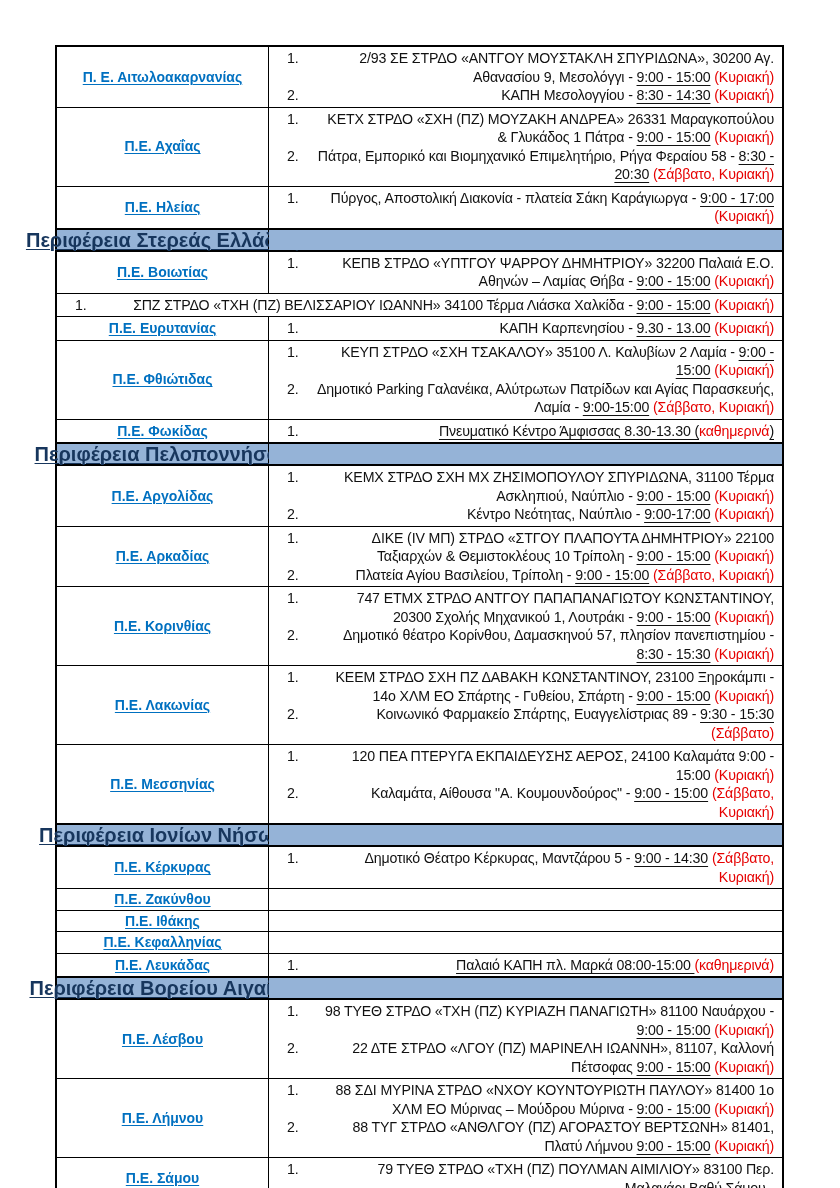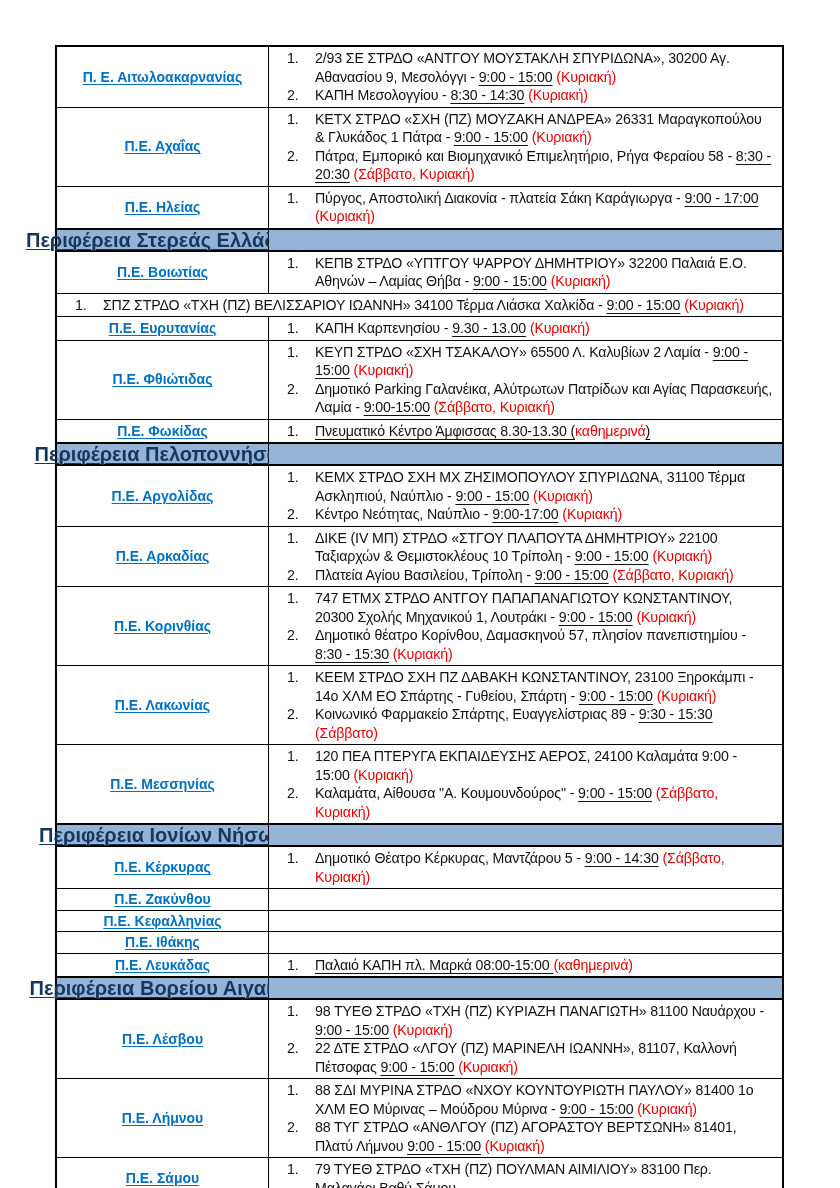--- a/index.html
+++ b/index.html
@@ -69,21 +69,21 @@
     align-items: flex-start;
     font-size: 14.2px;
     line-height: 18.5px;
     color: var(--body, #111);
     letter-spacing: -0.15px;
   }
   .num {
     flex: 0 0 28px;
     width: 28px;
   }
-  .txt { flex: 1 1 auto; }
+  .txt { flex: 1 1 auto; text-align: right; }
   .seg { color: var(--body, #111); }
   .seg.u {
     text-decoration: underline;
     text-decoration-thickness: 1.4px;
     text-underline-offset: 2.5px;
   }
   .seg.r { color: var(--red, #E60000); }
   .seg.ru {
     color: var(--red, #E60000);
     text-decoration-thickness: 1.4px;
@@ -171,21 +171,21 @@
         </div>
       </div>
     </div>
     <div class="row">
       <div class="cell left">
         <span class="region">Π.Ε. Φθιώτιδας</span>
       </div>
       <div class="cell right">
         <div class="item">
           <span class="num">1.</span>
-          <span class="txt"><span class="seg">ΚΕΥΠ ΣΤΡΔΟ «ΣΧΗ ΤΣΑΚΑΛΟΥ» 65500 Λ. Καλυβίων 2 Λαμία - </span><span class="seg u">9:00 - 15:00</span><span class="seg"> </span><span class="seg r">(Κυριακή)</span></span>
+          <span class="txt"><span class="seg">ΚΕΥΠ ΣΤΡΔΟ «ΣΧΗ ΤΣΑΚΑΛΟΥ» 35100 Λ. Καλυβίων 2 Λαμία - </span><span class="seg u">9:00 - 15:00</span><span class="seg"> </span><span class="seg r">(Κυριακή)</span></span>
         </div>
         <div class="item">
           <span class="num">2.</span>
           <span class="txt"><span class="seg">Δημοτικό Parking Γαλανέικα, Αλύτρωτων Πατρίδων και Αγίας Παρασκευής, Λαμία - </span><span class="seg u">9:00-15:00</span><span class="seg"> </span><span class="seg r">(Σάββατο, Κυριακή)</span></span>
         </div>
       </div>
     </div>
     <div class="row">
       <div class="cell left">
         <span class="region">Π.Ε. Φωκίδας</span>
@@ -296,27 +296,27 @@
       </div>
     </div>
     <div class="row">
       <div class="cell left">
         <span class="region">Π.Ε. Ζακύνθου</span>
       </div>
       <div class="cell right"></div>
     </div>
     <div class="row">
       <div class="cell left">
+        <span class="region">Π.Ε. Ιθάκης</span>
+      </div>
+      <div class="cell right"></div>
+    </div>
+    <div class="row">
+      <div class="cell left">
         <span class="region">Π.Ε. Κεφαλληνίας</span>
-      </div>
-      <div class="cell right"></div>
-    </div>
-    <div class="row">
-      <div class="cell left">
-        <span class="region">Π.Ε. Ιθάκης</span>
       </div>
       <div class="cell right"></div>
     </div>
     <div class="row">
       <div class="cell left">
         <span class="region">Π.Ε. Λευκάδας</span>
       </div>
       <div class="cell right">
         <div class="item">
           <span class="num">1.</span>

